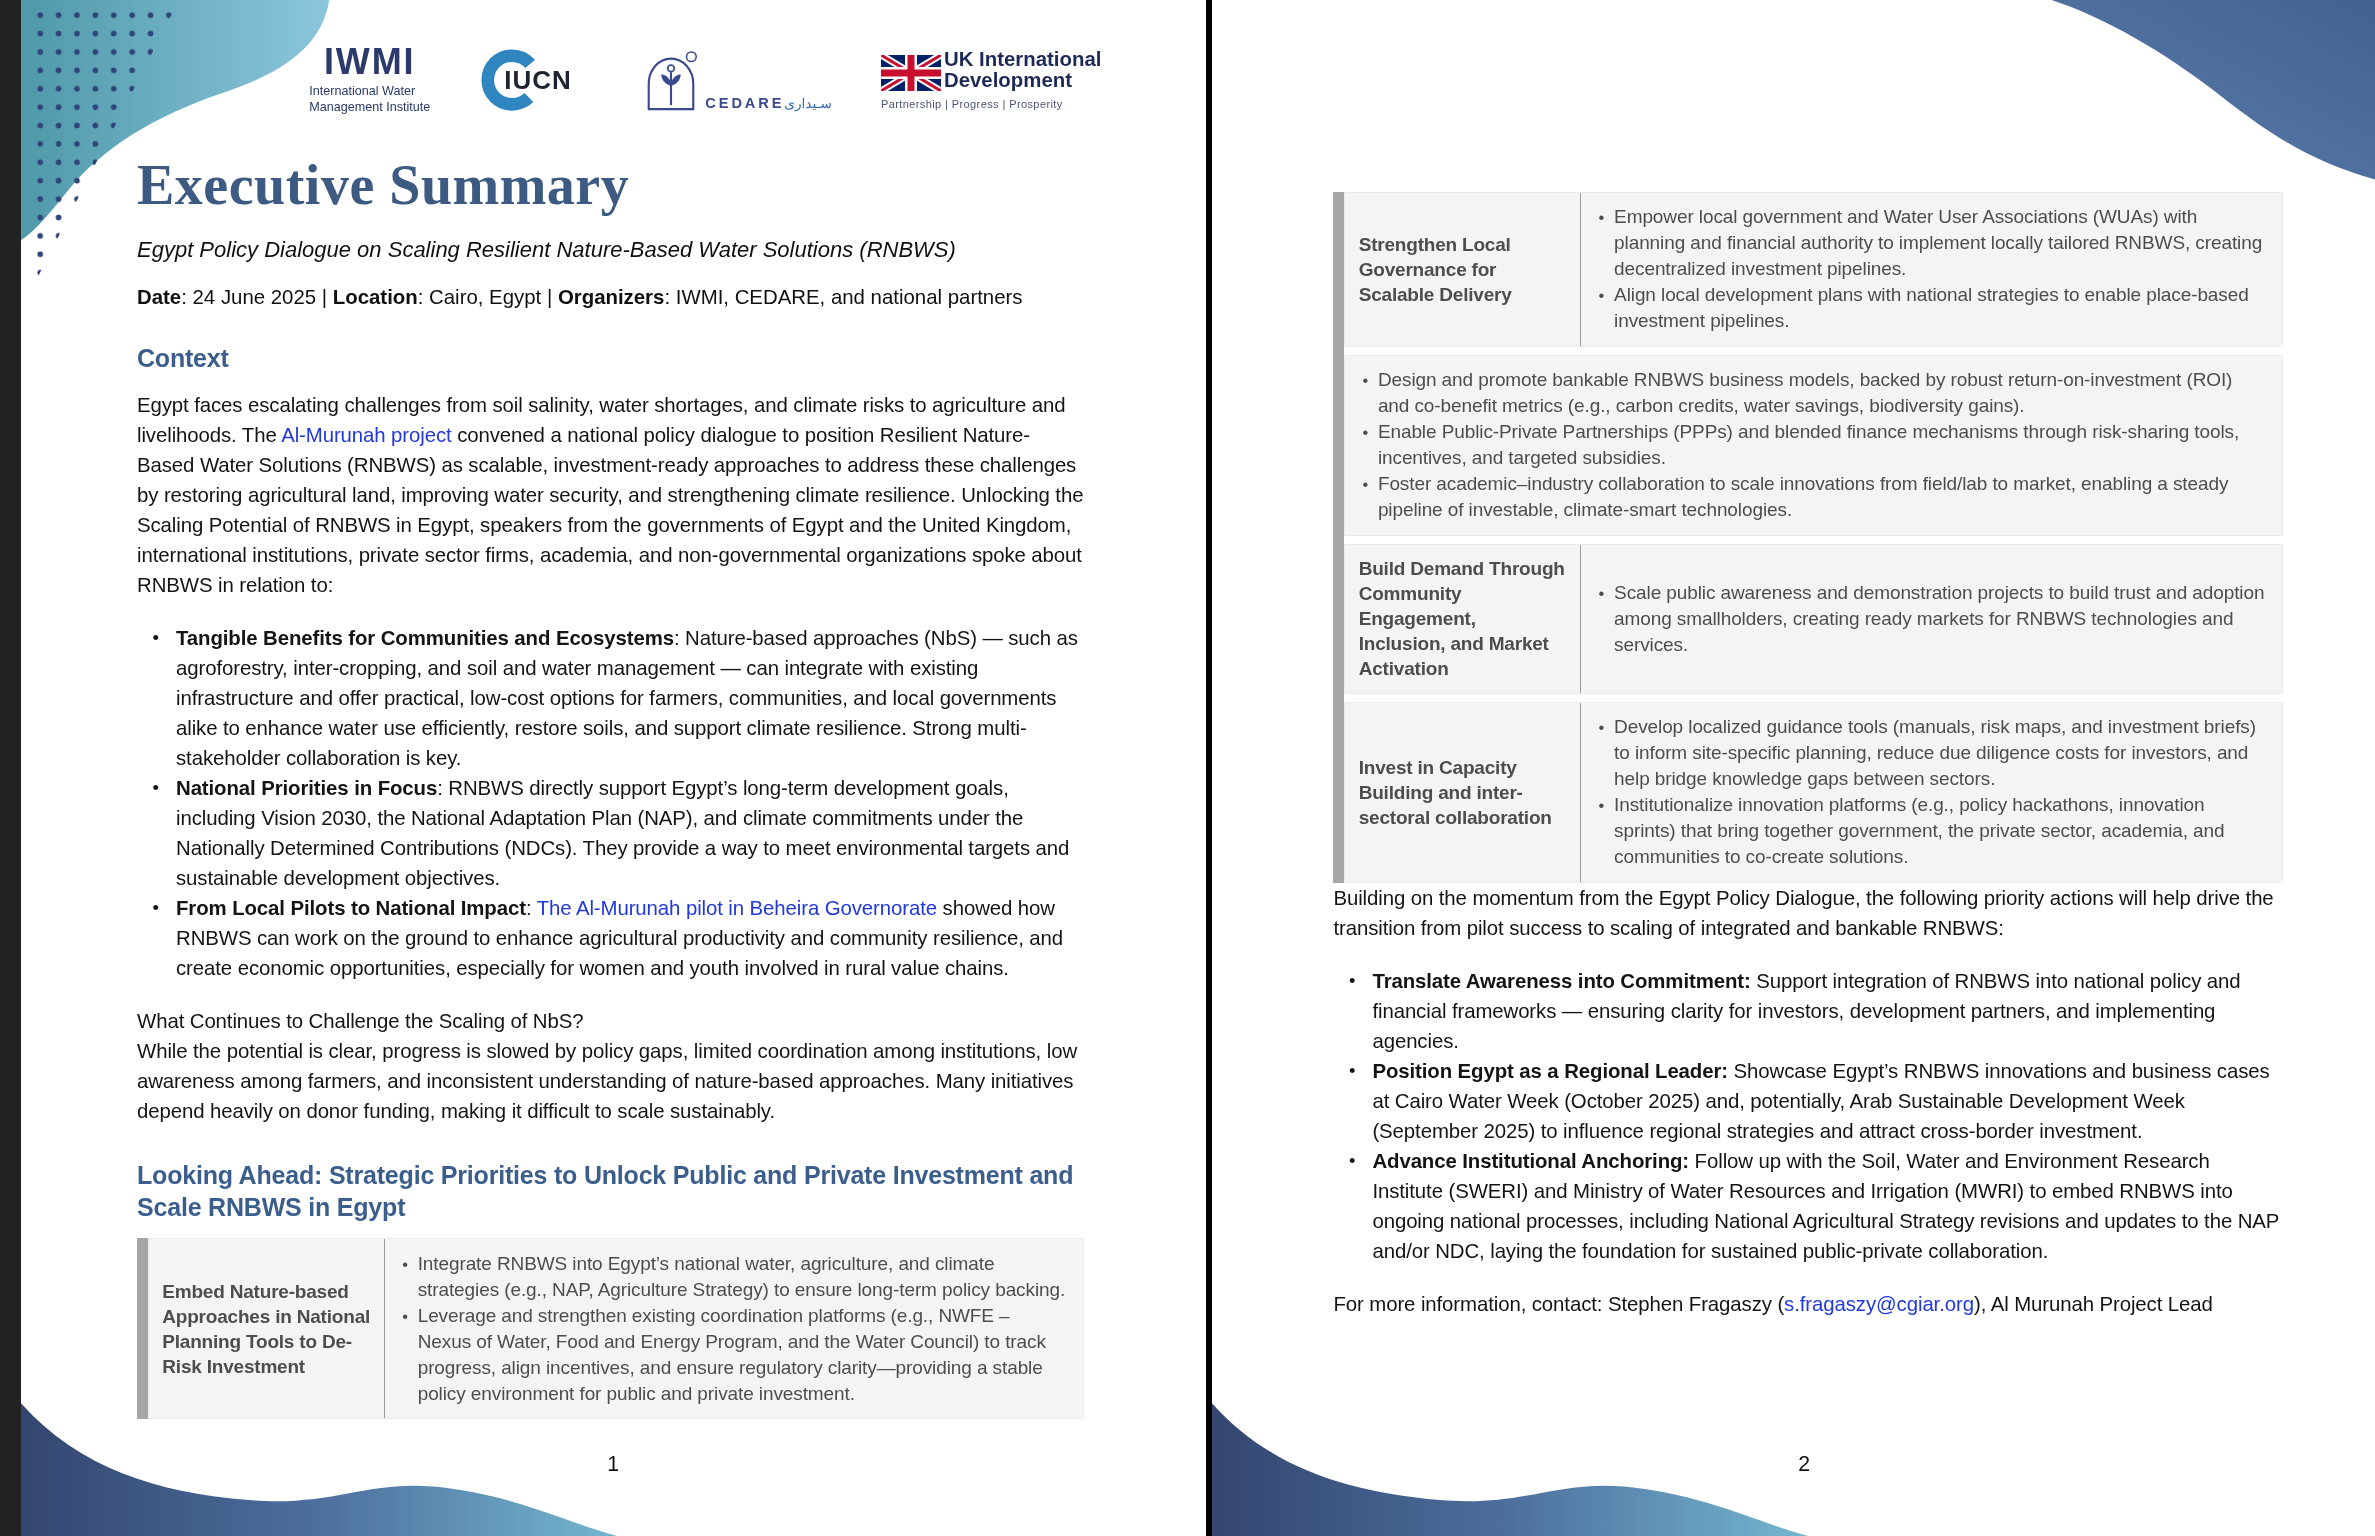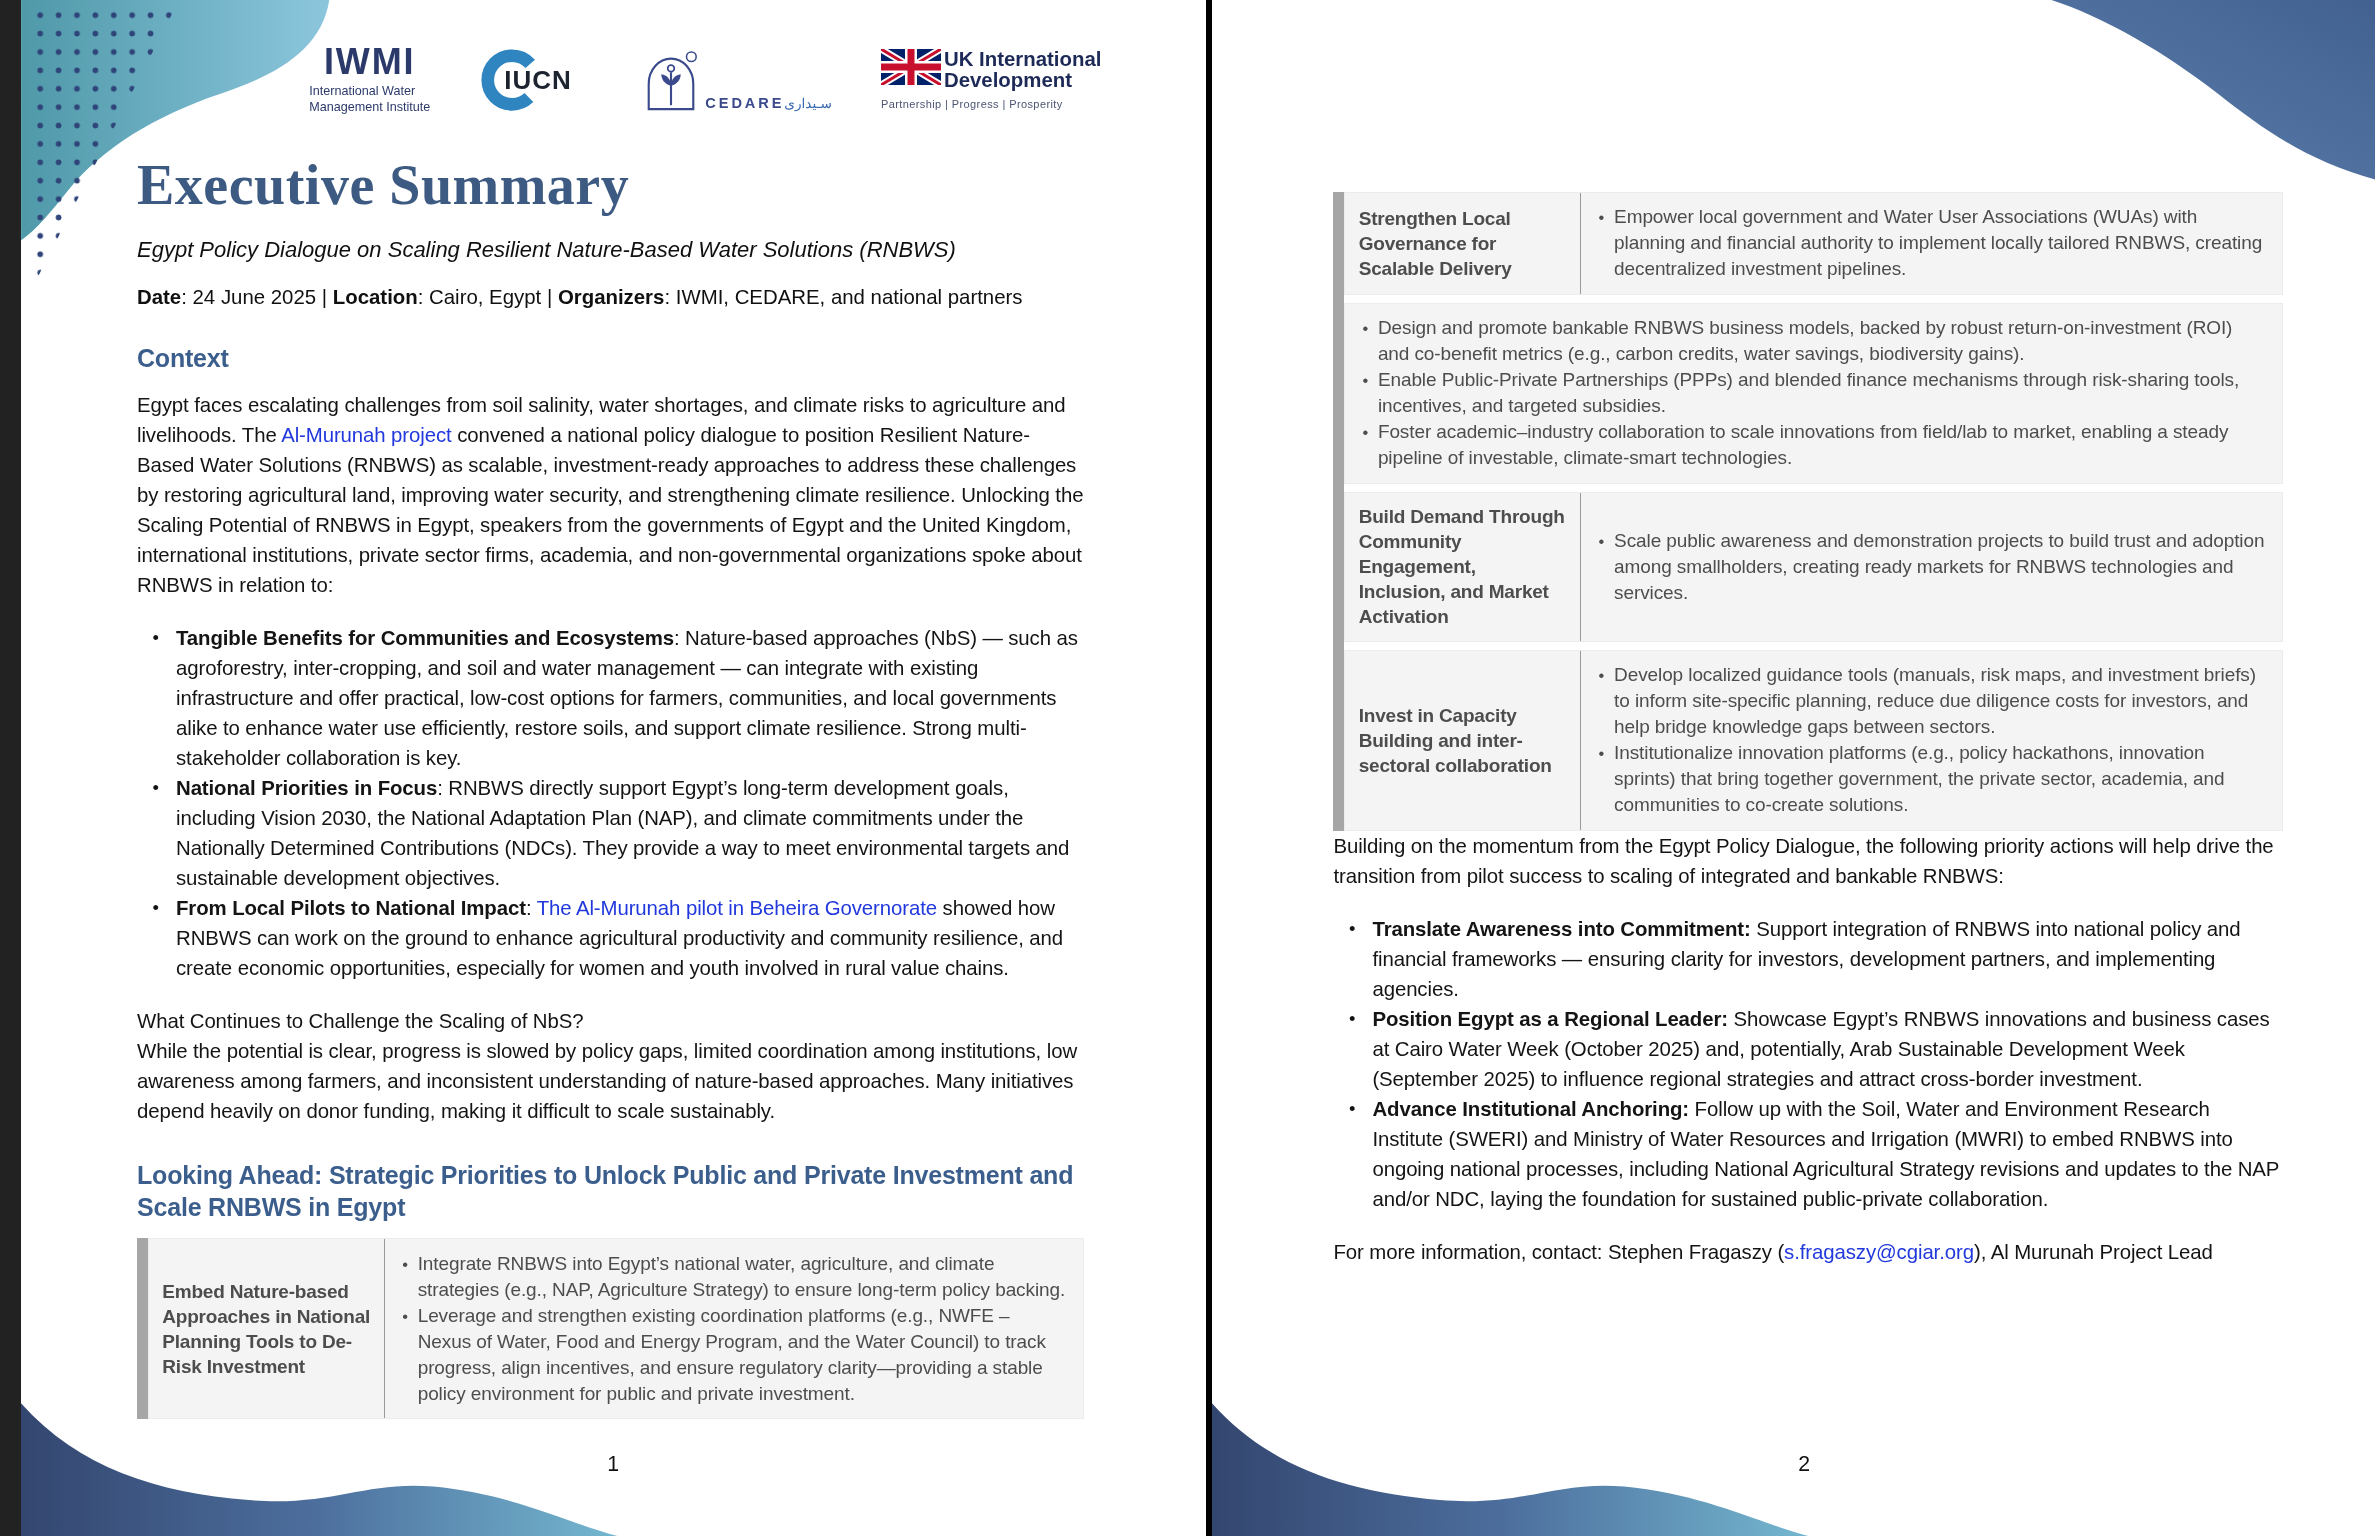--- a/index.html
+++ b/index.html
@@ -26,21 +26,21 @@
   .iwmi{display:flex;flex-direction:column;align-items:center;color:#2b3a6b;}
   .iwmi .mark{font-size:36px;font-weight:700;letter-spacing:1.9px;line-height:35px;}
   .iwmi .sub{font-size:12.6px;line-height:15.5px;margin-top:5.8px;text-align:left;width:100%;}
   .iucn{position:relative;width:109px;height:70px;}
   .iucn svg{position:absolute;left:0;top:0;}
   .iucn .iucn-word{position:absolute;left:25px;top:20.4px;font-size:26px;font-weight:700;color:#1d2430;letter-spacing:1px;}
   .cedare{display:flex;flex-direction:row;align-items:flex-end;color:#3a4a8c;}
   .cedare .word{font-size:14.6px;font-weight:700;letter-spacing:2.9px;margin-top:1.9px;}
   .cedare .arabic{font-size:13.6px;color:#3a6ab0;line-height:13.6px;}
   .uklogo{display:flex;flex-direction:column;}
-  .uklogo .top{display:flex;align-items:flex-start;gap:3px;}
+  .uklogo .top{display:flex;align-items:flex-end;gap:3px;}
   .uklogo .uktext{color:#1d2a57;font-weight:700;line-height:21.3px;font-size:20.4px;}
   .uklogo .tagline{font-size:11px;color:#4a5574;margin-top:6.8px;letter-spacing:0.4px;}
 
   
   .content{position:relative;}
   .page1 .content{padding:0 122px 0 116px;}
   .page2 .content{padding:186px 113px 0 121px;}
   h1.doc-title{font-family:"Liberation Serif",serif;font-weight:700;color:#3d5a82;
                font-size:56px;line-height:60px;margin:25px 0 21.3px 0;letter-spacing:0.5px;}
   .subtitle{font-style:italic;font-size:22px;line-height:27px;margin:0 0 23px 0;color:#101010;}
@@ -194,20 +194,21 @@
 
     <div class="content">
       <div class="ptable">
         <div class="pbar"></div>
 
         <div class="prow">
           <div class="rtitle">Strengthen Local Governance for Scalable Delivery</div>
           <div class="rbody">
             <ul>
               <li>Empower local government and Water User Associations (WUAs) with planning and financial authority to implement locally tailored RNBWS, creating decentralized investment pipelines.</li>
+              <li>Align local development plans with national strategies to enable place-based investment pipelines.</li>
             </ul>
           </div>
         </div>
 
         <div class="prow">
           <div class="rbody">
             <ul>
               <li>Design and promote bankable RNBWS business models, backed by robust return-on-investment (ROI) and co-benefit metrics (e.g., carbon credits, water savings, biodiversity gains).</li>
               <li>Enable Public-Private Partnerships (PPPs) and blended finance mechanisms through risk-sharing tools, incentives, and targeted subsidies.</li>
               <li>Foster academic–industry collaboration to scale innovations from field/lab to market, enabling a steady pipeline of investable, climate-smart technologies.</li>

